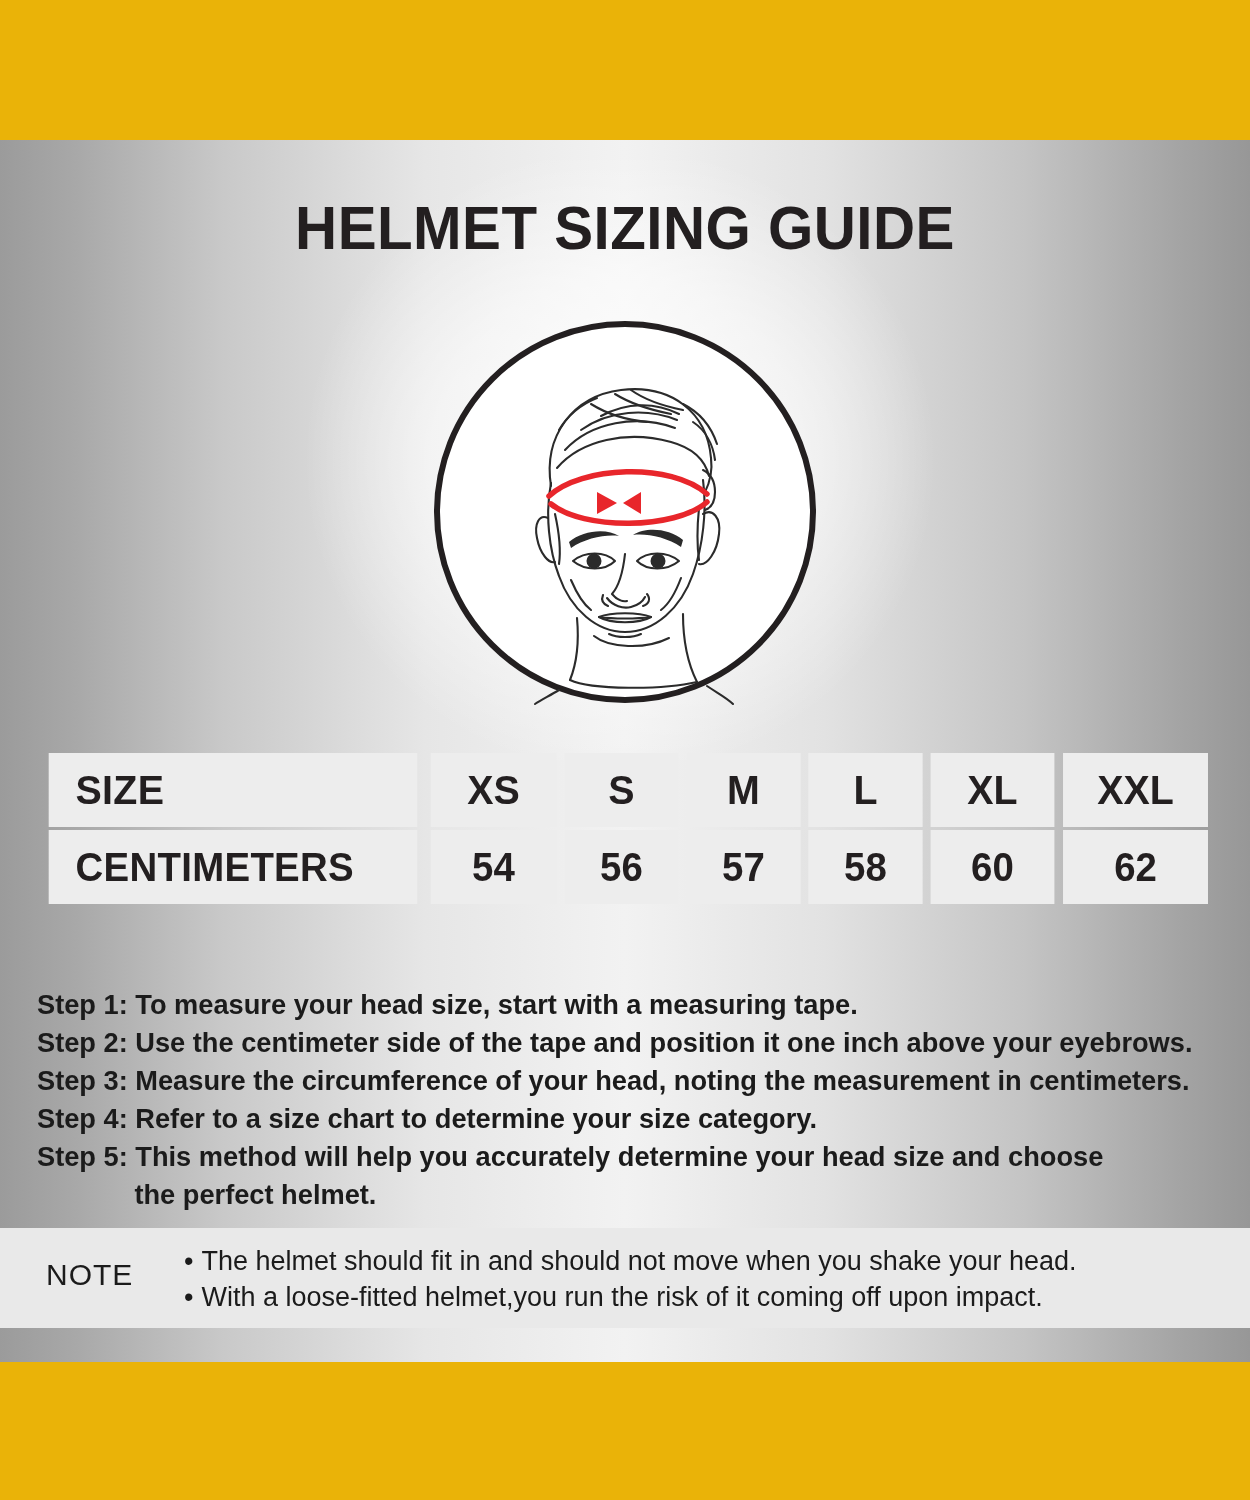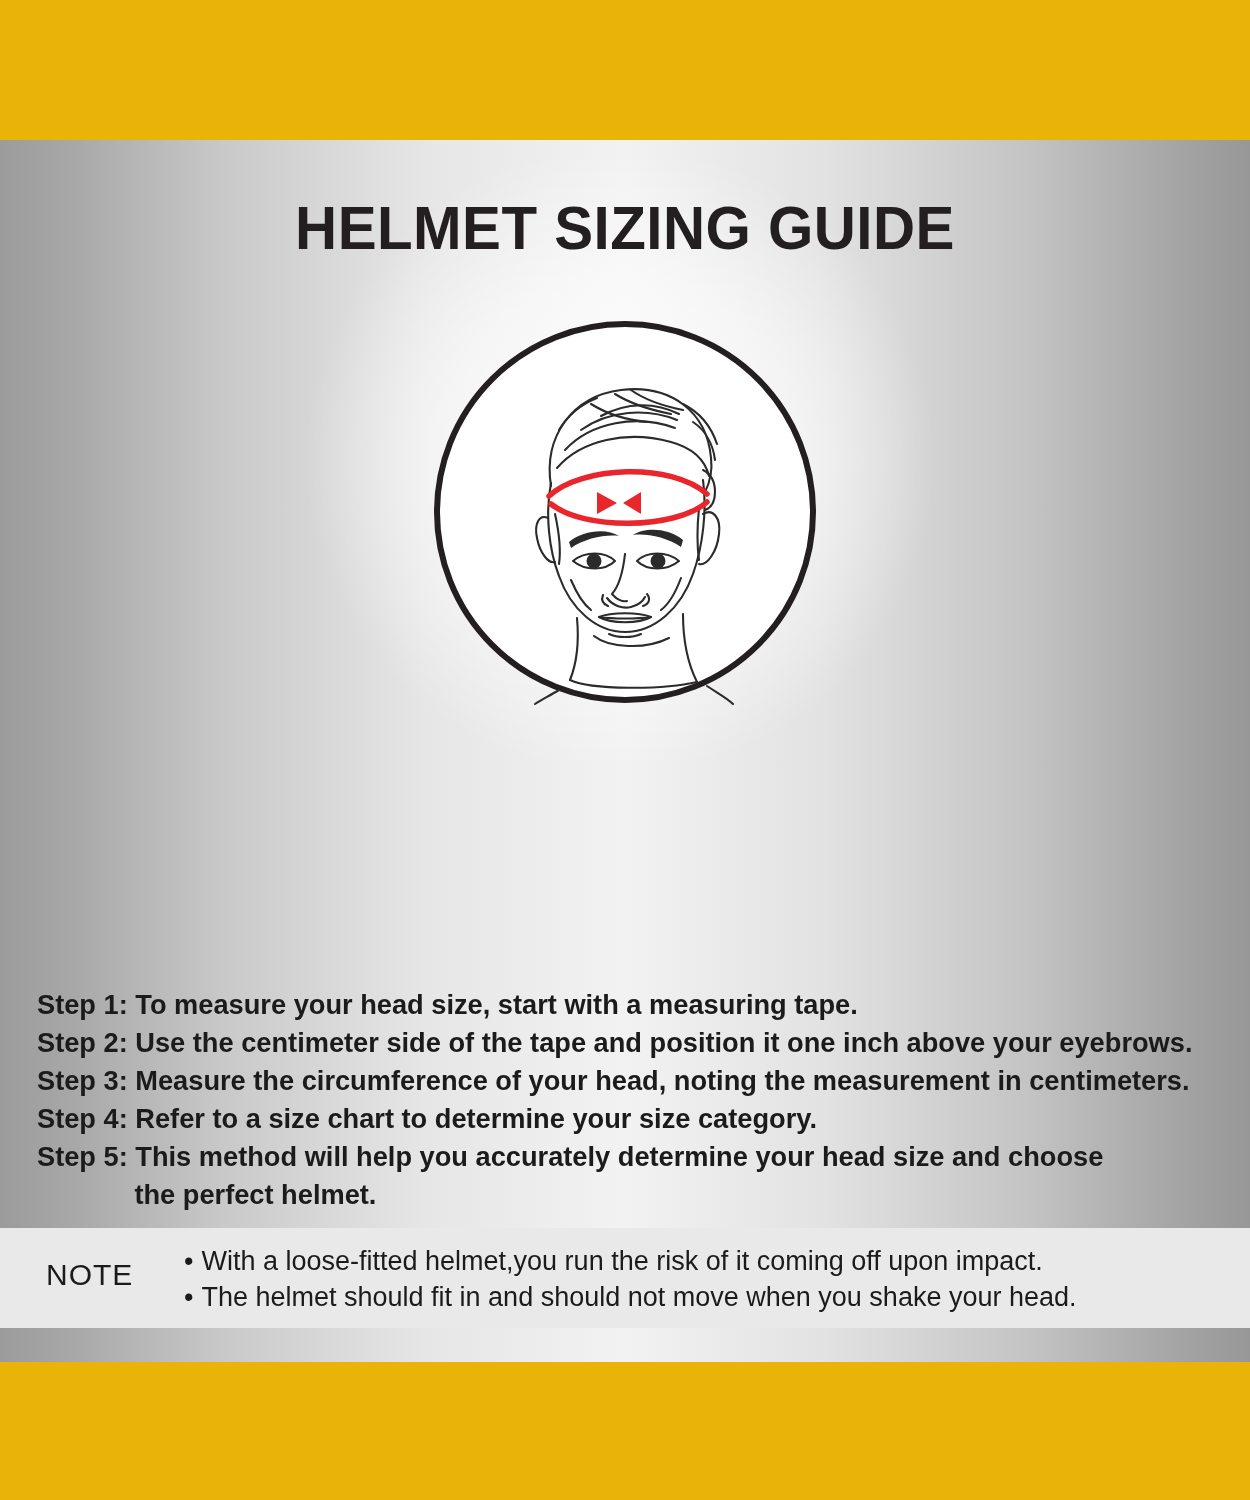--- a/index.html
+++ b/index.html
@@ -229,30 +229,52 @@
       <g>
         <path d="M118 178 C150 148 240 144 276 176" fill="none" stroke="#e8262b" stroke-width="5.5" stroke-linecap="round"></path>
         <path d="M120 186 C152 212 244 212 276 184" fill="none" stroke="#e8262b" stroke-width="5.5" stroke-linecap="round"></path>
 
         <path d="M186 185 L166 174 L166 196 Z" fill="#e8262b"></path>
         <path d="M192 185 L210 174 L210 196 Z" fill="#e8262b"></path>
       </g>
     </svg>
   </div>
 
+  <table id="table">
+    <tbody>
+        <tr class="row-sizes">
+      <td class="head-label" style="width:356px">SIZE</td>
+      <td class="val" style="width:130px">XS</td>
+      <td class="val" style="width:118px">S</td>
+      <td class="val" style="width:118px">M</td>
+      <td class="val" style="width:118px">L</td>
+      <td class="val" style="width:128px">XL</td>
+      <td class="val" style="width:150px">XXL</td>
+    </tr>
+    <tr class="row-cm">
+      <td class="head-label">CENTIMETERS</td>
+      <td class="val">54</td>
+      <td class="val">56</td>
+      <td class="val">57</td>
+      <td class="val">58</td>
+      <td class="val">60</td>
+      <td class="val">62</td>
+    </tr>
+  </tbody>
+    </table>
 
   <div id="steps">
     <div class="step-line">Step 1: To measure your head size, start with a measuring tape.</div>
     <div class="step-line">Step 2: Use the centimeter side of the tape and position it one inch above your eyebrows.</div>
     <div class="step-line">Step 3: Measure the circumference of your head, noting the measurement in centimeters.</div>
     <div class="step-line">Step 4: Refer to a size chart to determine your size category.</div>
     <div class="step-line">Step 5: This method will help you accurately determine your head size and choose</div>
     <div class="step-line indent">the perfect helmet.</div>
   </div>
 
   <div id="note-bar"></div>
   <div id="note-label">NOTE</div>
   <div id="note-list">
+    <div class="note-item"><span class="note-bullet">•</span><span>The helmet should fit in and should not move when you shake your head.</span></div>
     <div class="note-item"><span class="note-bullet">•</span><span>With a loose-fitted helmet,you run the risk of it coming off upon impact.</span></div>
-    <div class="note-item"><span class="note-bullet">•</span><span>The helmet should fit in and should not move when you shake your head.</span></div>
   </div>
 
 </div>
 
 </body></html>

